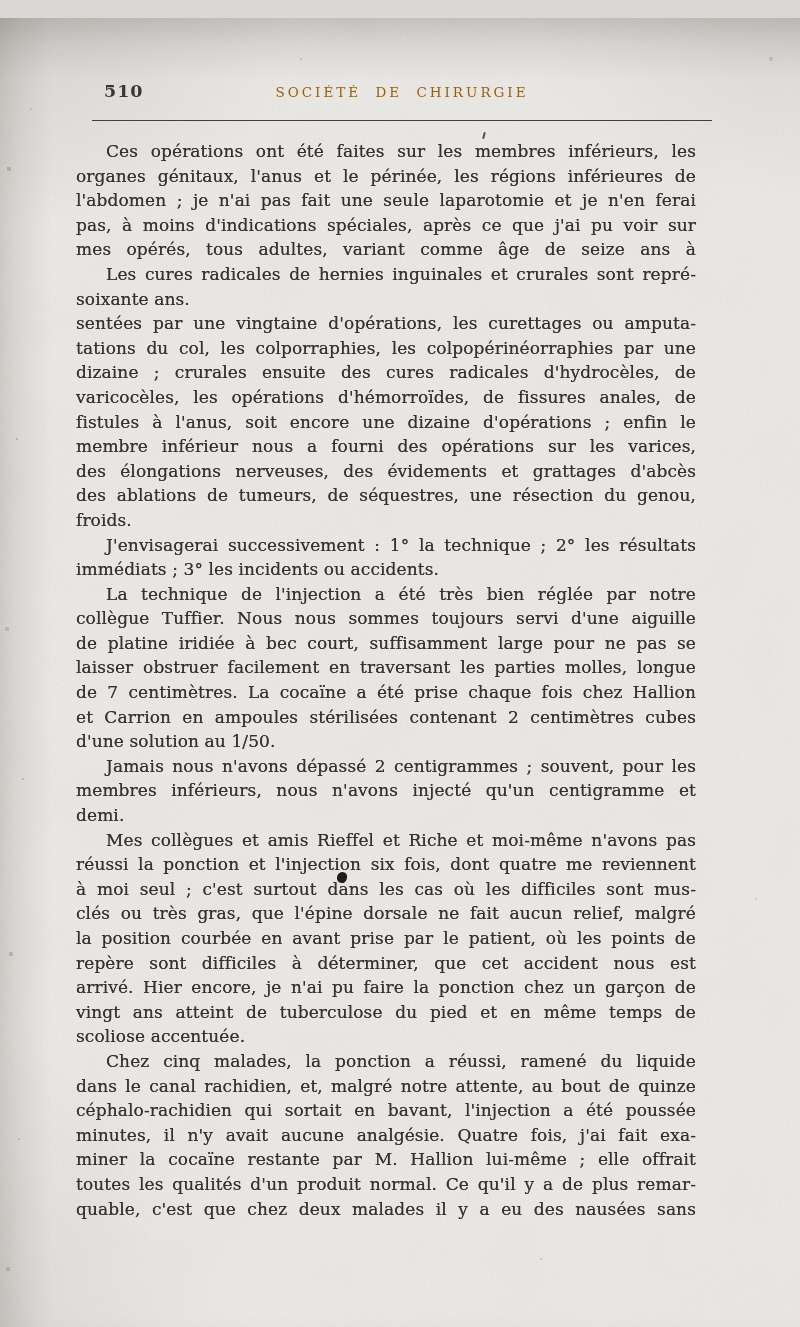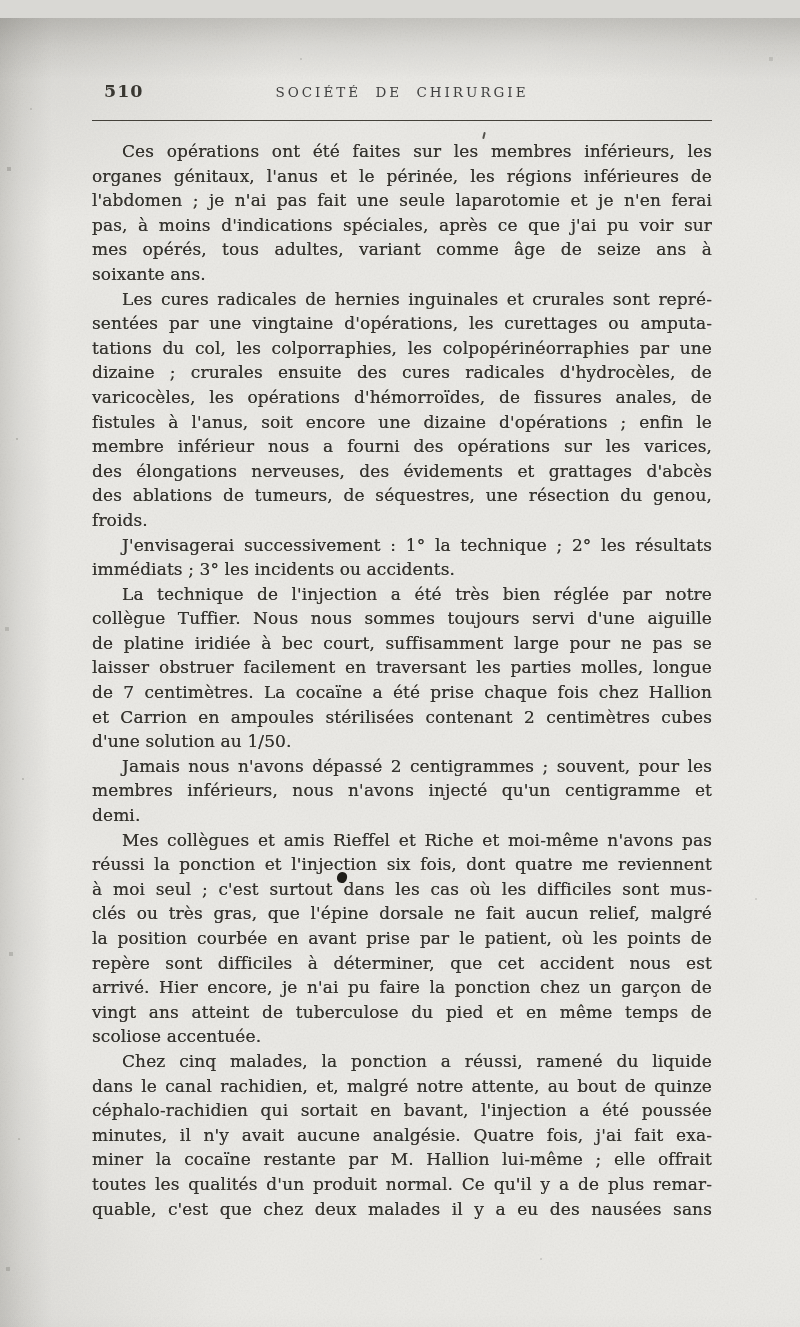--- a/index.html
+++ b/index.html
@@ -56,34 +56,34 @@
   }
   .running-title {
     position: absolute;
     left: 0;
     right: 0;
     top: 3px;
     text-align: center;
     font-size: 13.5px;
     letter-spacing: 3px;
     word-spacing: 7px;
-    color: #404040;
+    color: #a16207;
   }
   .header-rule {
     position: absolute;
     left: 92px;
     top: 102px;
     width: 620px;
     height: 0;
     border-top: 1.7px solid #45423b;
   }
   
   .text-column {
     position: absolute;
-    left: 92px;
+    left: 76px;
     top: 121px;
     width: 620px;
     font-size: 17px;
     line-height: 24.6px;
     letter-spacing: 0.1px;
     text-shadow: 0 0 0.5px rgba(46,44,38,0.75);
   }
   .line {
     text-align: justify;
     text-align-last: justify;
@@ -144,22 +144,22 @@
     <span class="running-title">SOCIÉTÉ DE CHIRURGIE</span>
   </div>
   <div class="header-rule"></div>
 
   <div class="text-column">
       <div class="line indent">Ces opérations ont été faites sur les membres inférieurs, les</div>
       <div class="line">organes génitaux, l'anus et le périnée, les régions inférieures de</div>
       <div class="line">l'abdomen ; je n'ai pas fait une seule laparotomie et je n'en ferai</div>
       <div class="line">pas, à moins d'indications spéciales, après ce que j'ai pu voir sur</div>
       <div class="line">mes opérés, tous adultes, variant comme âge de seize ans à</div>
+      <div class="line indent">Les cures radicales de hernies inguinales et crurales sont repré-</div>
       <div class="line end">soixante ans.</div>
-      <div class="line indent">Les cures radicales de hernies inguinales et crurales sont repré-</div>
       <div class="line">sentées par une vingtaine d'opérations, les curettages ou amputa-</div>
       <div class="line">tations du col, les colporraphies, les colpopérinéorraphies par une</div>
       <div class="line">dizaine ; crurales ensuite des cures radicales d'hydrocèles, de</div>
       <div class="line">varicocèles, les opérations d'hémorroïdes, de fissures anales, de</div>
       <div class="line">fistules à l'anus, soit encore une dizaine d'opérations ; enfin le</div>
       <div class="line">membre inférieur nous a fourni des opérations sur les varices,</div>
       <div class="line">des élongations nerveuses, des évidements et grattages d'abcès</div>
       <div class="line">des ablations de tumeurs, de séquestres, une résection du genou,</div>
       <div class="line end">froids.</div>
       <div class="line indent">J'envisagerai successivement : 1° la technique ; 2° les résultats</div>

